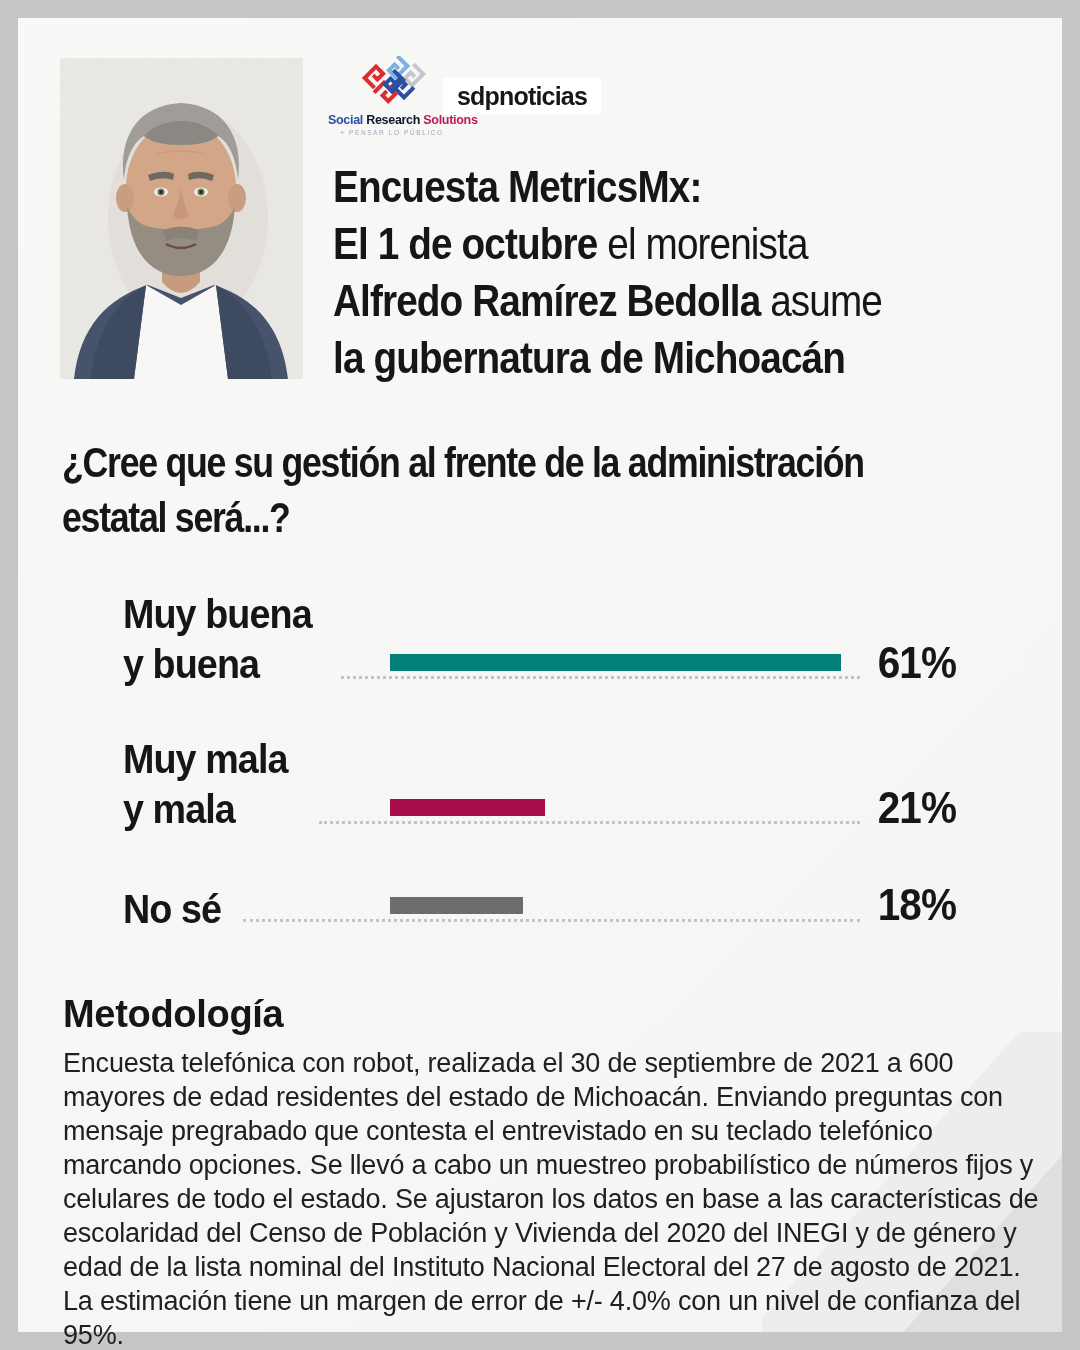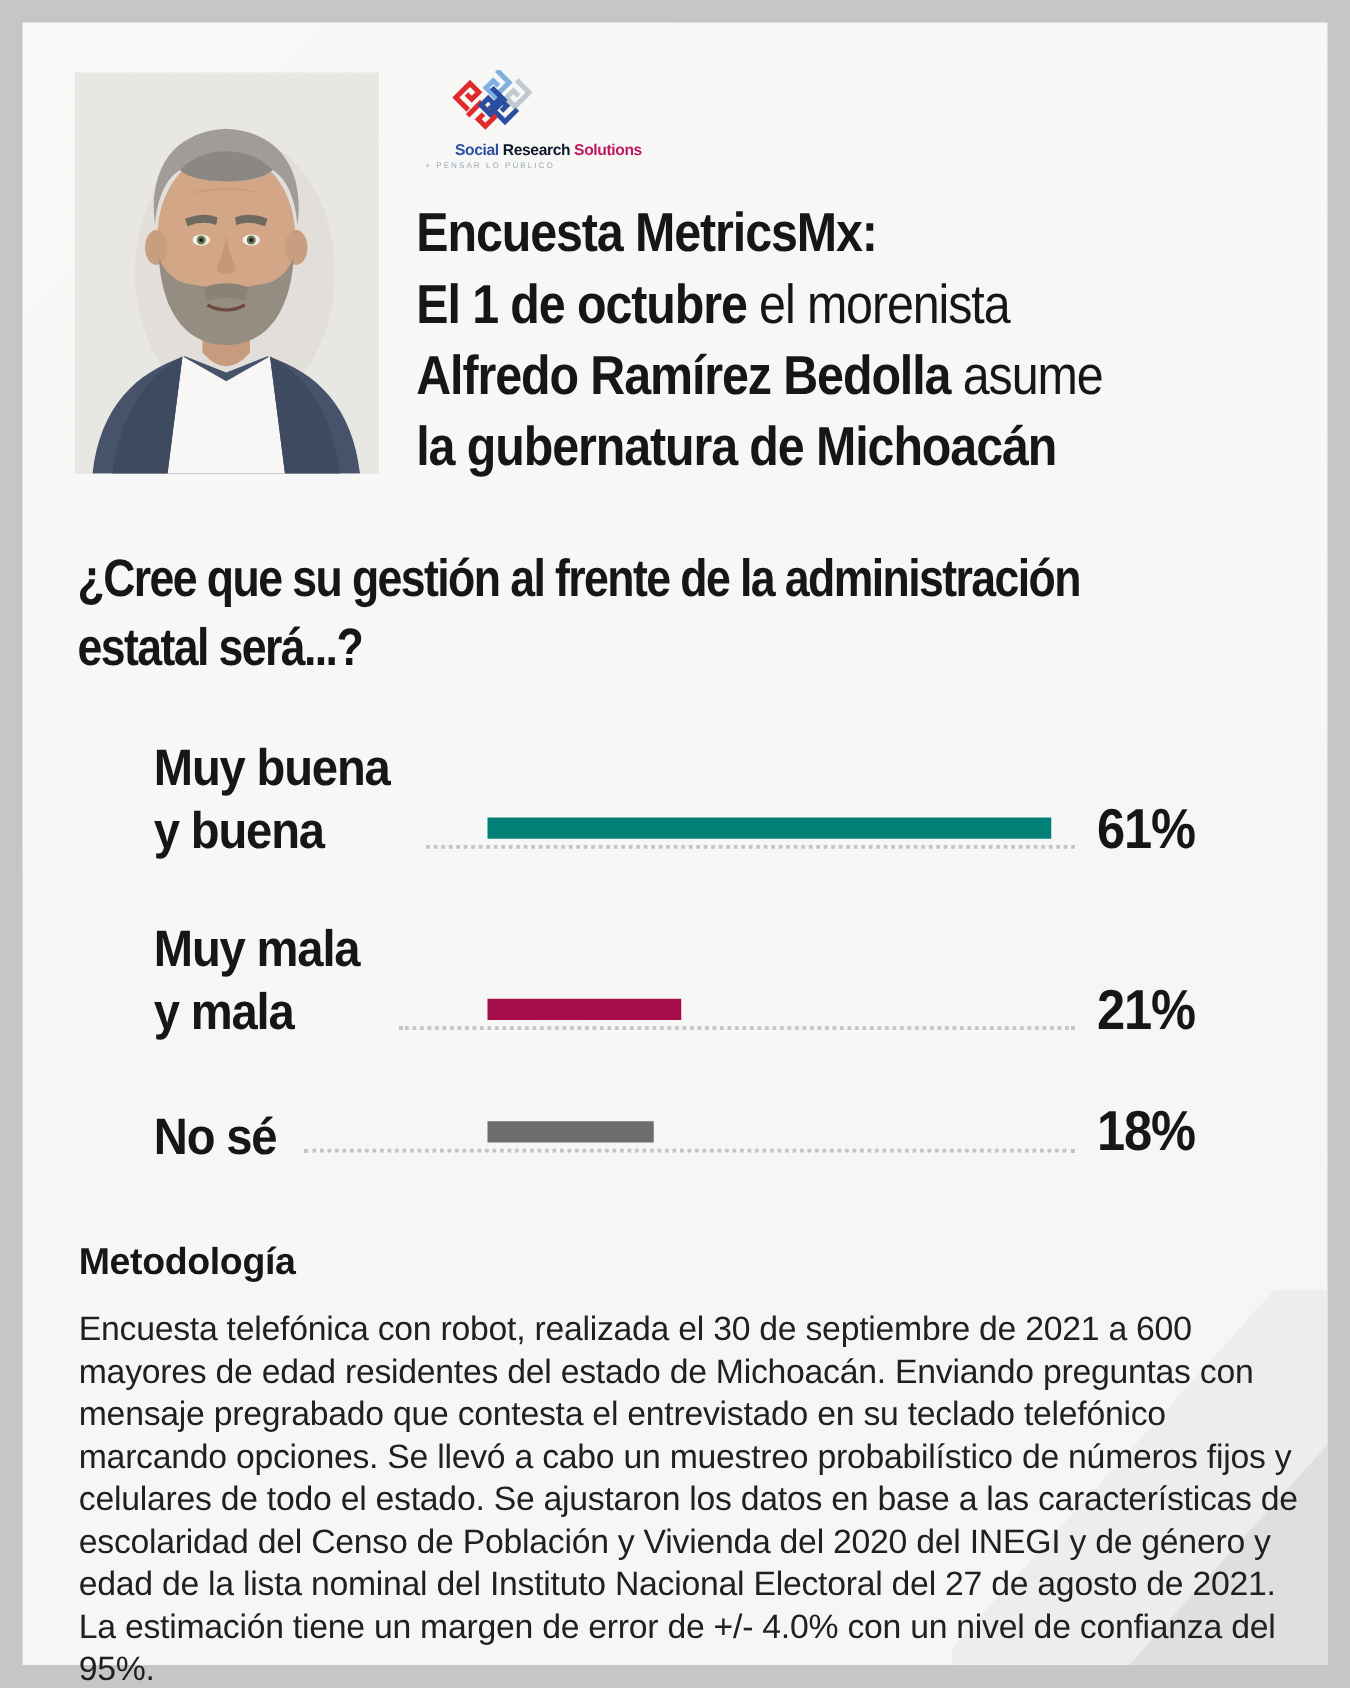--- a/index.html
+++ b/index.html
@@ -9,21 +9,21 @@
         background:linear-gradient(135deg,#f8f8f7 0%,#f5f5f4 100%);overflow:hidden;}
   .corner{position:absolute;right:0;bottom:0;width:300px;height:300px;
           background:linear-gradient(132deg,rgba(246,246,245,0) 45%,#ededec 45.3%,#ededec 72%,#dfdfde 72.3%);}
   .content{position:absolute;inset:0;z-index:2;}
 
   .photo{position:absolute;left:60px;top:58px;width:243px;height:321px;overflow:hidden;background:#e7e5e1;}
 
   .srs{position:absolute;left:328px;top:56px;width:128px;height:84px;text-align:center;}
   .srs .mark{display:block;margin:0 auto;}
   .srs .name{font-size:12.5px;font-weight:700;letter-spacing:-0.3px;white-space:nowrap;margin-top:1px;}
-  .srs .name .s1{color:#2a4fa2;margin-left:36px;} .srs .name .s2{color:#0f172a;} .srs .name .s3{color:#be185d;}
+  .srs .name .s1{color:#2a4fa2;} .srs .name .s2{color:#0f172a;} .srs .name .s3{color:#be185d;}
   .srs .tag{font-size:6.5px;letter-spacing:1.6px;color:#9aa7b8;margin-top:2px;}
 
   .sdp{position:absolute;left:443px;top:78px;width:158px;height:37px;background:#ffffff;
        display:flex;align-items:center;justify-content:center;}
   .sdp span{font-size:25px;font-weight:700;letter-spacing:-0.8px;color:#17171a;}
 
   .title{position:absolute;left:333px;top:158px;font-size:44px;line-height:57px;font-weight:400;
          letter-spacing:-1px;transform:scaleX(.88);transform-origin:0 0;white-space:nowrap;}
   .title .b{font-weight:700;}
 
@@ -38,21 +38,21 @@
   .leader{position:absolute;border-top:3px dotted #c4c4c4;height:0;}
   .row-0 .leader{left:341px;width:519px;top:91px;}
   .row-1 .leader{left:319px;width:541px;top:91px;}
   .row-2 .leader{left:243px;width:617px;top:42px;}
   .bar{position:absolute;left:390px;height:17px;top:69px;}
   .row-2 .bar{top:20px;}
   .val{position:absolute;left:816px;width:140px;text-align:right;font-size:45px;font-weight:700;
        letter-spacing:-1px;transform:scaleX(.9);transform-origin:100% 0;top:52px;}
   .row-2 .val{top:2px;}
 
-  .m-head{position:absolute;left:63px;top:993px;font-size:30px;font-weight:700;letter-spacing:-0.3px;}
+  .m-head{position:absolute;left:63px;top:993px;font-size:38px;font-weight:700;letter-spacing:-0.3px;}
   .m-body{position:absolute;left:63px;top:1046px;width:985px;font-size:27px;line-height:34px;
           letter-spacing:-0.2px;color:#202020;}
 </style>
 </head>
 <body>
 
 <div id="canvas">
 
   <div class="card">
     <div class="corner"></div>
@@ -114,20 +114,23 @@
           <path d="M2 0 H16 V16 H6 V8 H12" stroke="#e02a2c" transform="translate(14,14) rotate(225 8 8)"></path>
           <path d="M2 0 H16 V16 H6 V8 H12" stroke="#2a4fa2" transform="translate(42,22) rotate(135 8 8)"></path>
           <path d="M2 0 H16 V16 H6 V8 H12" stroke="#e02a2c" transform="translate(22,30) rotate(315 8 8)"></path>
           <path d="M2 0 H16 V16 H6 V8 H12" stroke="#2a4fa2" transform="translate(30,16) rotate(45 8 8)"></path>
         </g>
       </svg>
       <div class="name"><span class="s1">Social</span> <span class="s2">Research</span> <span class="s3">Solutions</span></div>
       <div class="tag">+ PENSAR LO PÚBLICO</div>
     </div>
 
+    <div class="sdp">
+      <span>sdpnoticias</span>
+    </div>
 
     <div class="title">
       <div><span class="b">Encuesta MetricsMx:</span></div>
       <div><span class="b">El 1 de octubre</span><span> el morenista</span></div>
       <div><span class="b">Alfredo Ramírez Bedolla</span><span> asume</span></div>
       <div><span class="b">la gubernatura de Michoacán</span></div>
     </div>
 
     <div class="question">
       <div>¿Cree que su gestión al frente de la administración</div>

